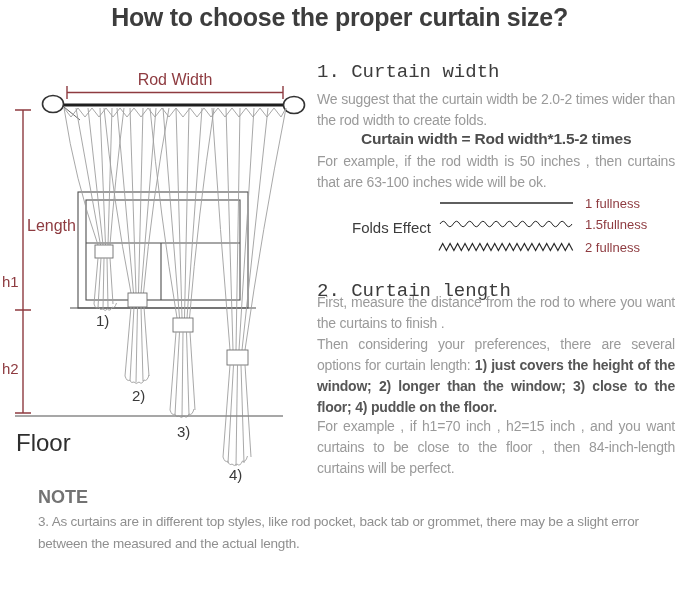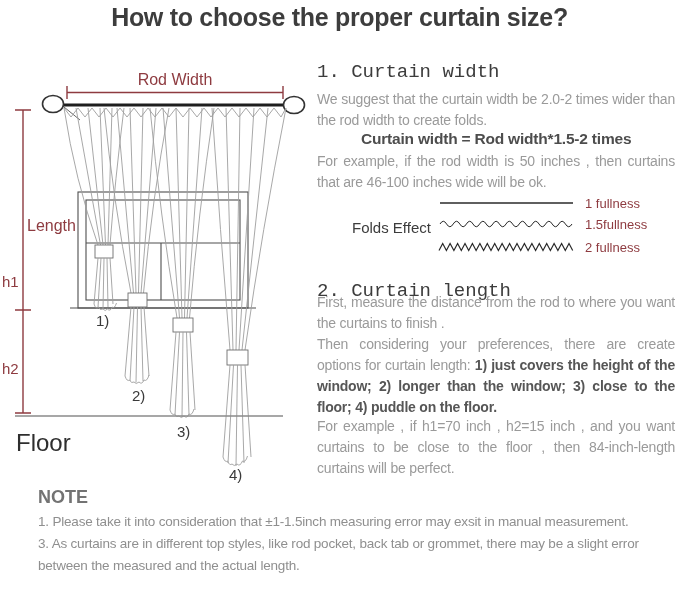--- a/index.html
+++ b/index.html
@@ -134,37 +134,36 @@
     <text x="132" y="341" font-size="15" fill="#3a3a3a">2)</text>
     <text x="177" y="377" font-size="15" fill="#3a3a3a">3)</text>
     <text x="229" y="420" font-size="15" fill="#3a3a3a">4)</text>
   </svg>
 
   <div class="col">
 
     <h2 class="sec-heading" style="top:61px">1. Curtain width</h2>
     <p class="body" style="top:89px">We suggest that the curtain width be 2.0-2 times wider than the rod width to create folds.</p>
     <p class="formula" style="top:130px">Curtain width = Rod width*1.5-2 times</p>
-    <p class="body" style="top:151px">For example, if the rod width is 50 inches , then curtains that are 46-100 inches wide will be ok.</p>
+    <p class="body" style="top:151px">For example, if the rod width is 50 inches , then curtains that are 63-100 inches wide will be ok.</p>
 
     <svg class="folds-svg" width="358" height="66" viewBox="0 0 358 66">
       <text x="35" y="40" font-size="15" fill="#3c3c3c">Folds Effect</text>
       <line x1="123" y1="10" x2="256" y2="10" stroke="#2a2a2a" stroke-width="1.3"></line>
       <path fill="none" stroke="#2a2a2a" stroke-width="1" d="M123 31 q3.3 -5.5 6.6 0 t6.6 0 t6.6 0 t6.6 0 t6.6 0 t6.6 0 t6.6 0 t6.6 0 t6.6 0 t6.6 0 t6.6 0 t6.6 0 t6.6 0 t6.6 0 t6.6 0 t6.6 0 t6.6 0 t6.6 0 t6.6 0 t6.6 0"></path>
       <polyline fill="none" stroke="#2a2a2a" stroke-width="1.2" points="122,57.5 125.7,50.5 129.4,57.5 133.1,50.5 136.9,57.5 140.6,50.5 144.3,57.5 148,50.5 151.7,57.5 155.4,50.5 159.1,57.5 162.9,50.5 166.6,57.5 170.3,50.5 174,57.5 177.7,50.5 181.4,57.5 185.1,50.5 188.9,57.5 192.6,50.5 196.3,57.5 200,50.5 203.7,57.5 207.4,50.5 211.1,57.5 214.9,50.5 218.6,57.5 222.3,50.5 226,57.5 229.7,50.5 233.4,57.5 237.1,50.5 240.9,57.5 244.6,50.5 248.3,57.5 252,50.5 255.7,57.5"></polyline>
       <text x="268" y="15" font-size="13" fill="#8e3b40">1 fullness</text>
       <text x="268" y="36" font-size="13" fill="#8e3b40">1.5fullness</text>
       <text x="268" y="59" font-size="13" fill="#8e3b40">2 fullness</text>
     </svg>
 
     <h2 class="sec-heading" style="top:280px">2. Curtain length</h2>
     <p class="body" style="top:292px">First, measure the distance from the rod to where you want the curtains to finish .</p>
-    <p class="body" style="top:334px"><span>Then considering your preferences, there are create options for curtain length: </span><span class="bold-inline">1) just covers the height of the window; 2) longer than the window; 3) close to the floor; 4) puddle on the floor.</span></p>
+    <p class="body" style="top:334px"><span>Then considering your preferences, there are several options for curtain length: </span><span class="bold-inline">1) just covers the height of the window; 2) longer than the window; 3) close to the floor; 4) puddle on the floor.</span></p>
     <p class="body" style="top:416px">For example , if h1=70 inch , h2=15 inch , and you want curtains to be close to the floor , then 84-inch-length curtains will be perfect.</p>
   </div>
 
   <h3 class="note-heading">NOTE</h3>
   <div class="note-items">
-    <p>1. Please take it into consideration that ±1-1.5inch measuring error may exsit in manual measurement.</p>
     <p>3. As curtains are in different top styles, like rod pocket, back tab or grommet, there may be a slight error between the measured and the actual length.</p>
   </div>
 
 </div>
 
 </body></html>

